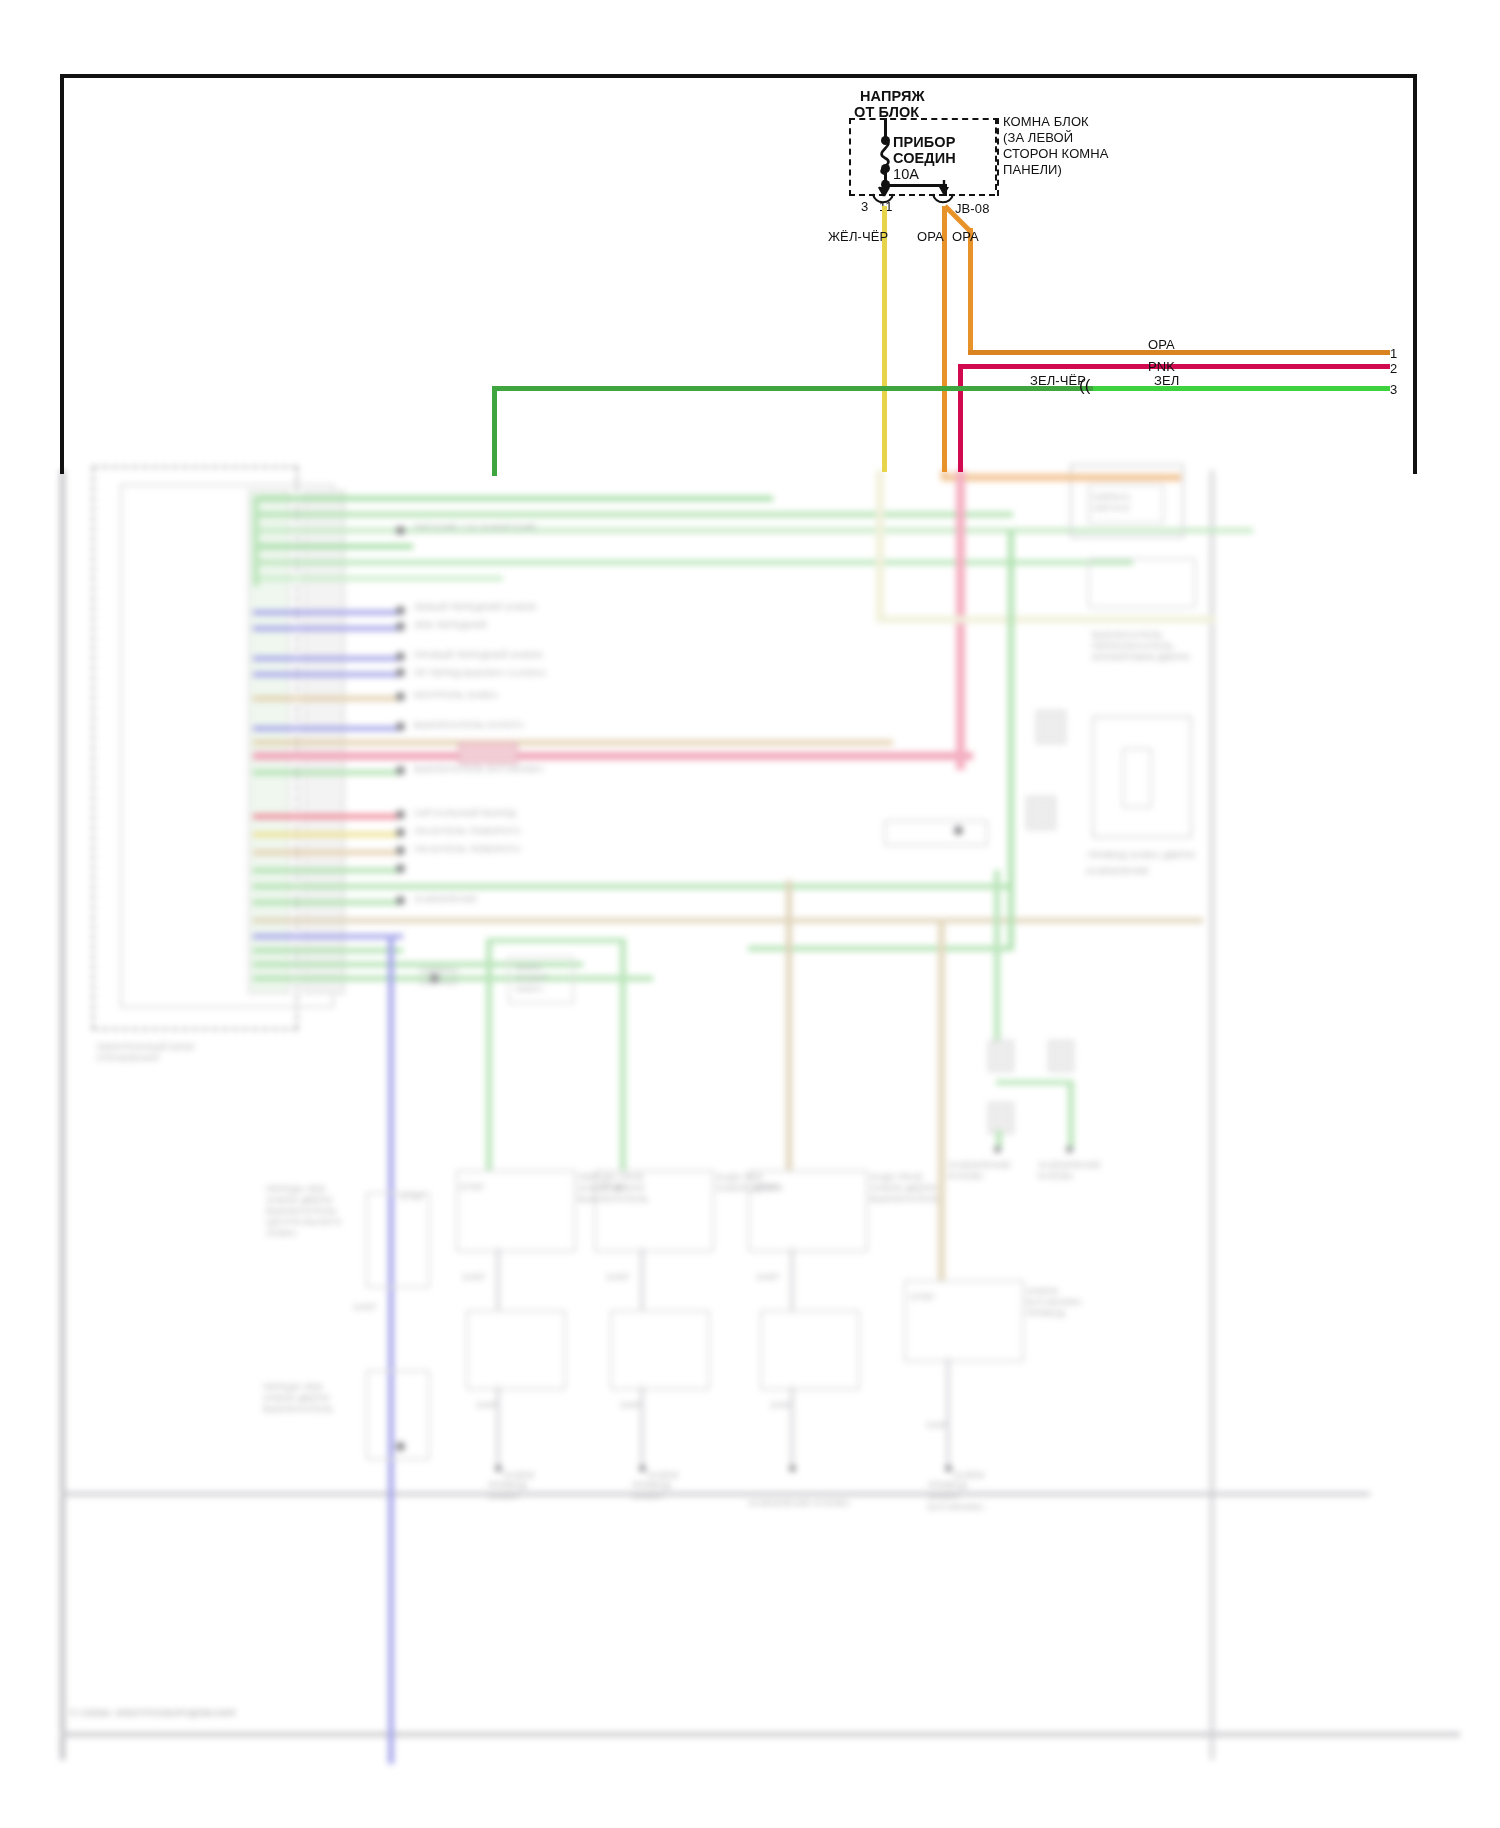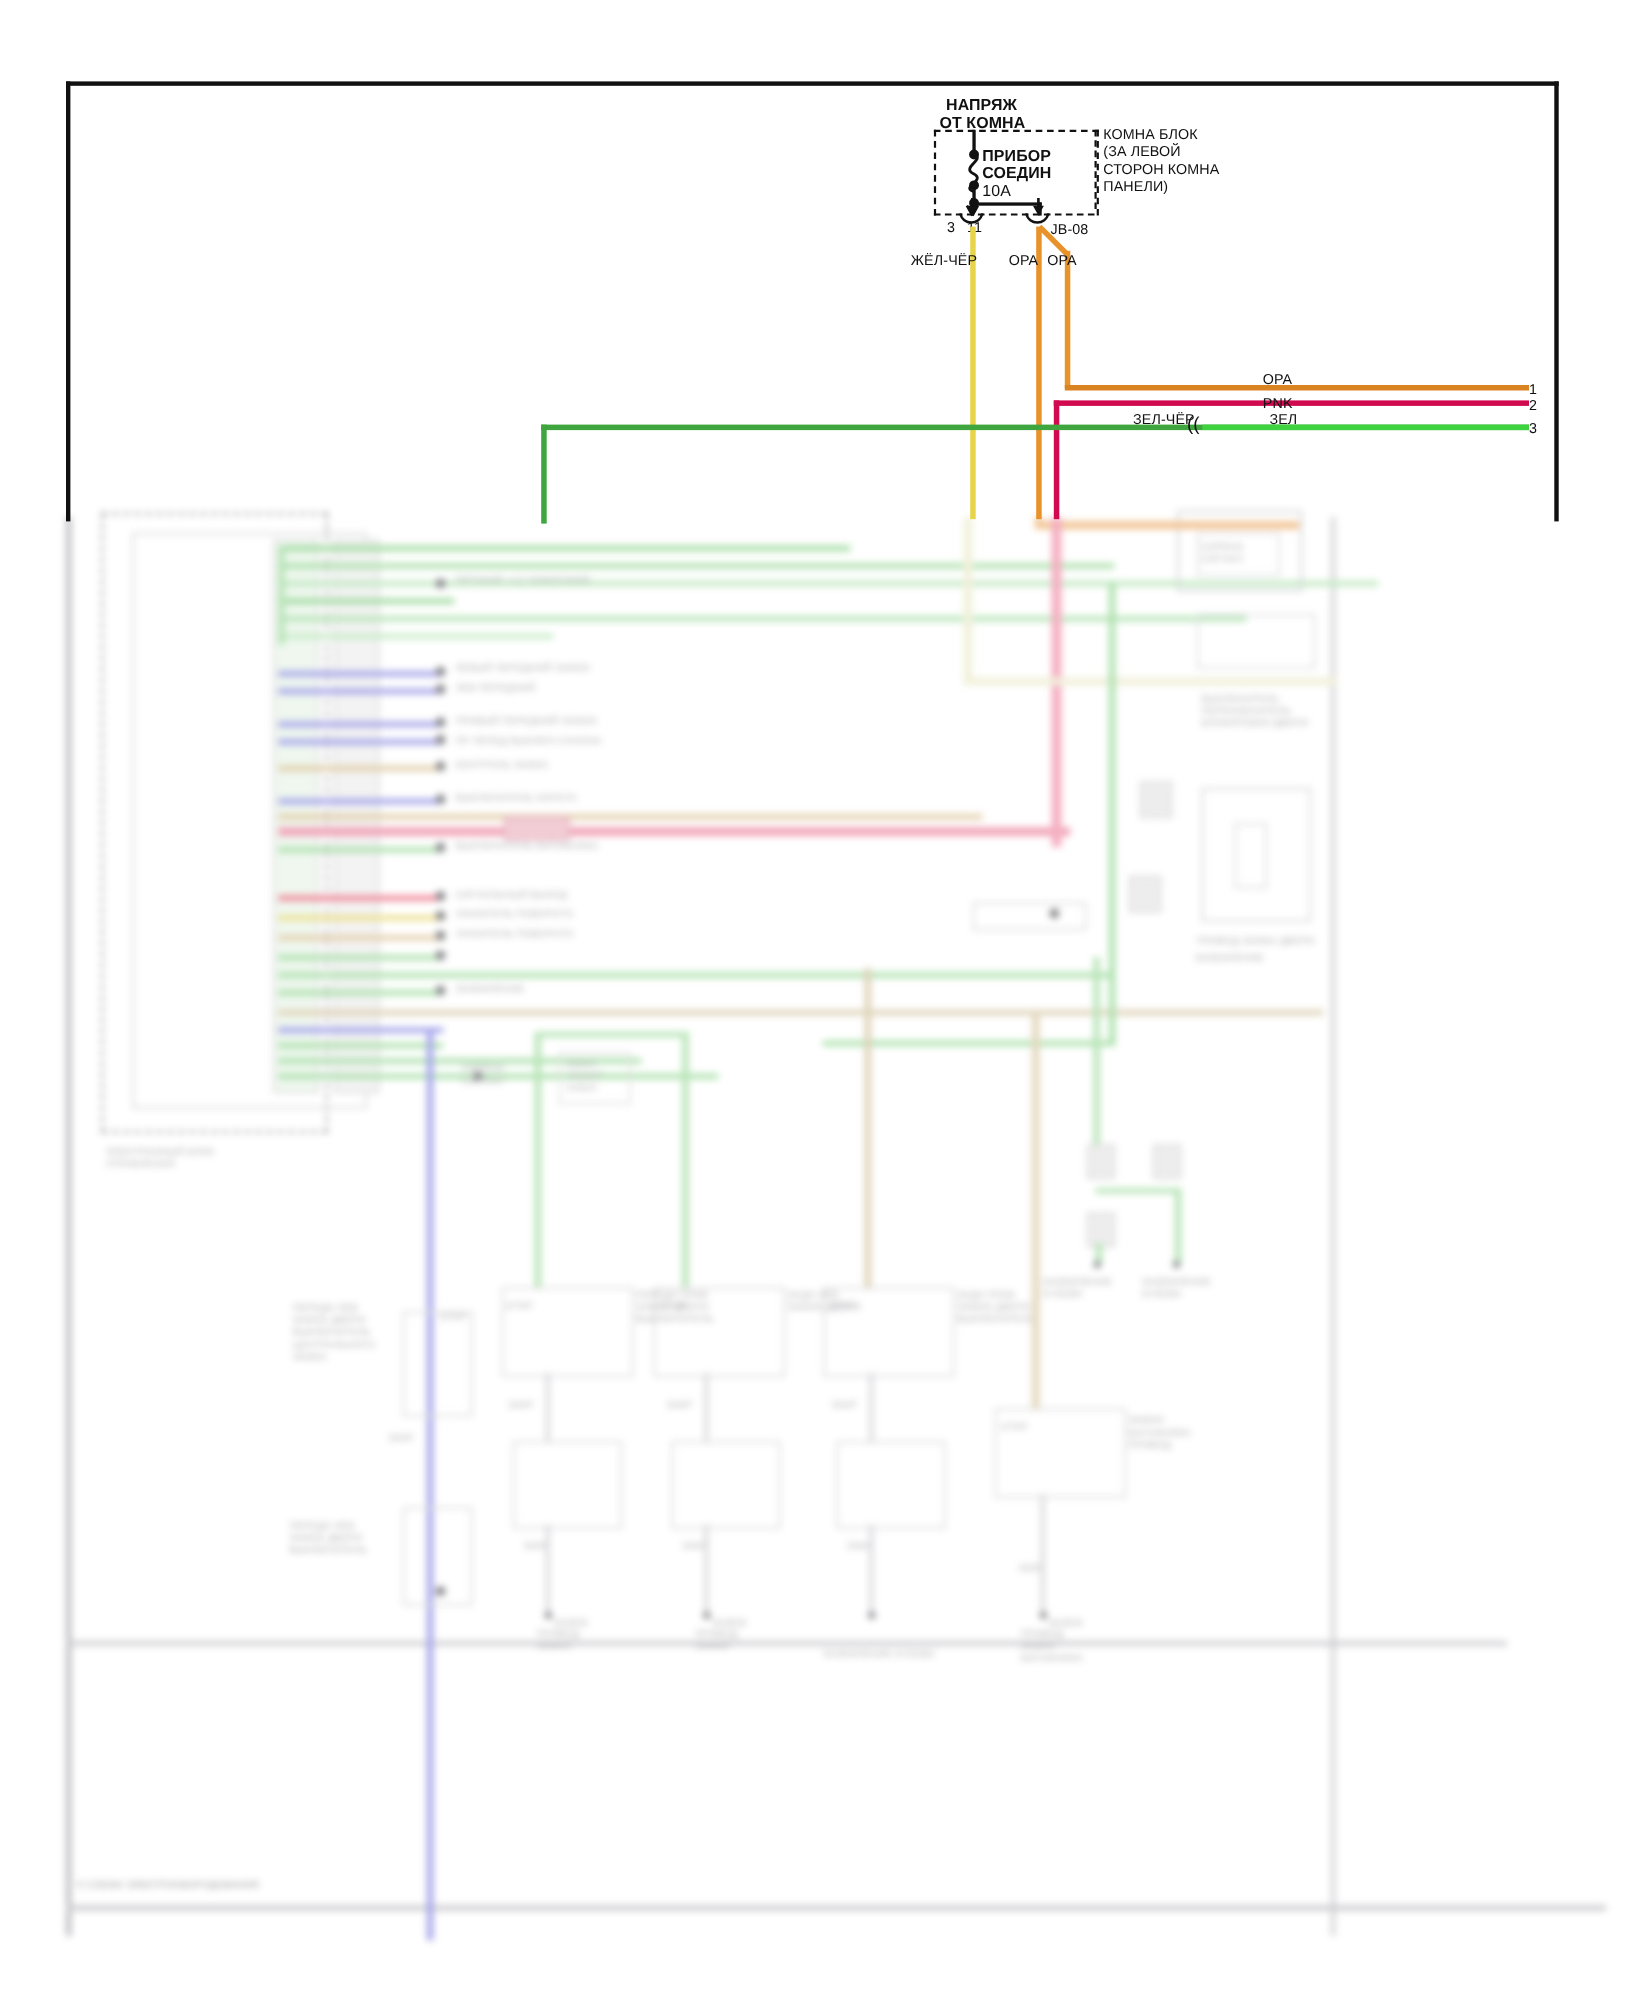--- a/index.html
+++ b/index.html
@@ -274,21 +274,21 @@
   <div class="frame-top"></div>
   <div class="frame-left-sharp"></div>
   <div class="frame-right-sharp"></div>
 
   <div class="dashbox" style="left:849px;top:118px;width:146px;height:76px;border-bottom:none;"></div>
   <div class="dashline" style="left:849px;top:194px;width:146px;"></div>
 
   <div class="dashline-v" style="left:995px;top:118px;height:72px;"></div>
 
   <div class="lbl lbl-b" style="left:860px;top:88px;">НАПРЯЖ</div>
-  <div class="lbl lbl-b" style="left:854px;top:104px;">ОТ КОМНА</div>
+  <div class="lbl lbl-b" style="left:854px;top:104px;">ОТ БЛОК</div>
 
   <div class="blk blk-v" style="left:884px;top:118px;height:22px;"></div>
 
   <div class="node" style="left:881px;top:136px;"></div>
   <svg width="60" height="40" style="left:866px;top:140px;">
     <path d="M19 0 C 31 5, 7 12, 19 18 C 31 24, 7 30, 19 34" fill="none" stroke="#111" stroke-width="2.6"></path>
   </svg>
   <div class="node" style="left:881px;top:164px;"></div>
   <div class="blk blk-v" style="left:884px;top:170px;height:16px;"></div>
   <div class="node" style="left:881px;top:180px;"></div>

